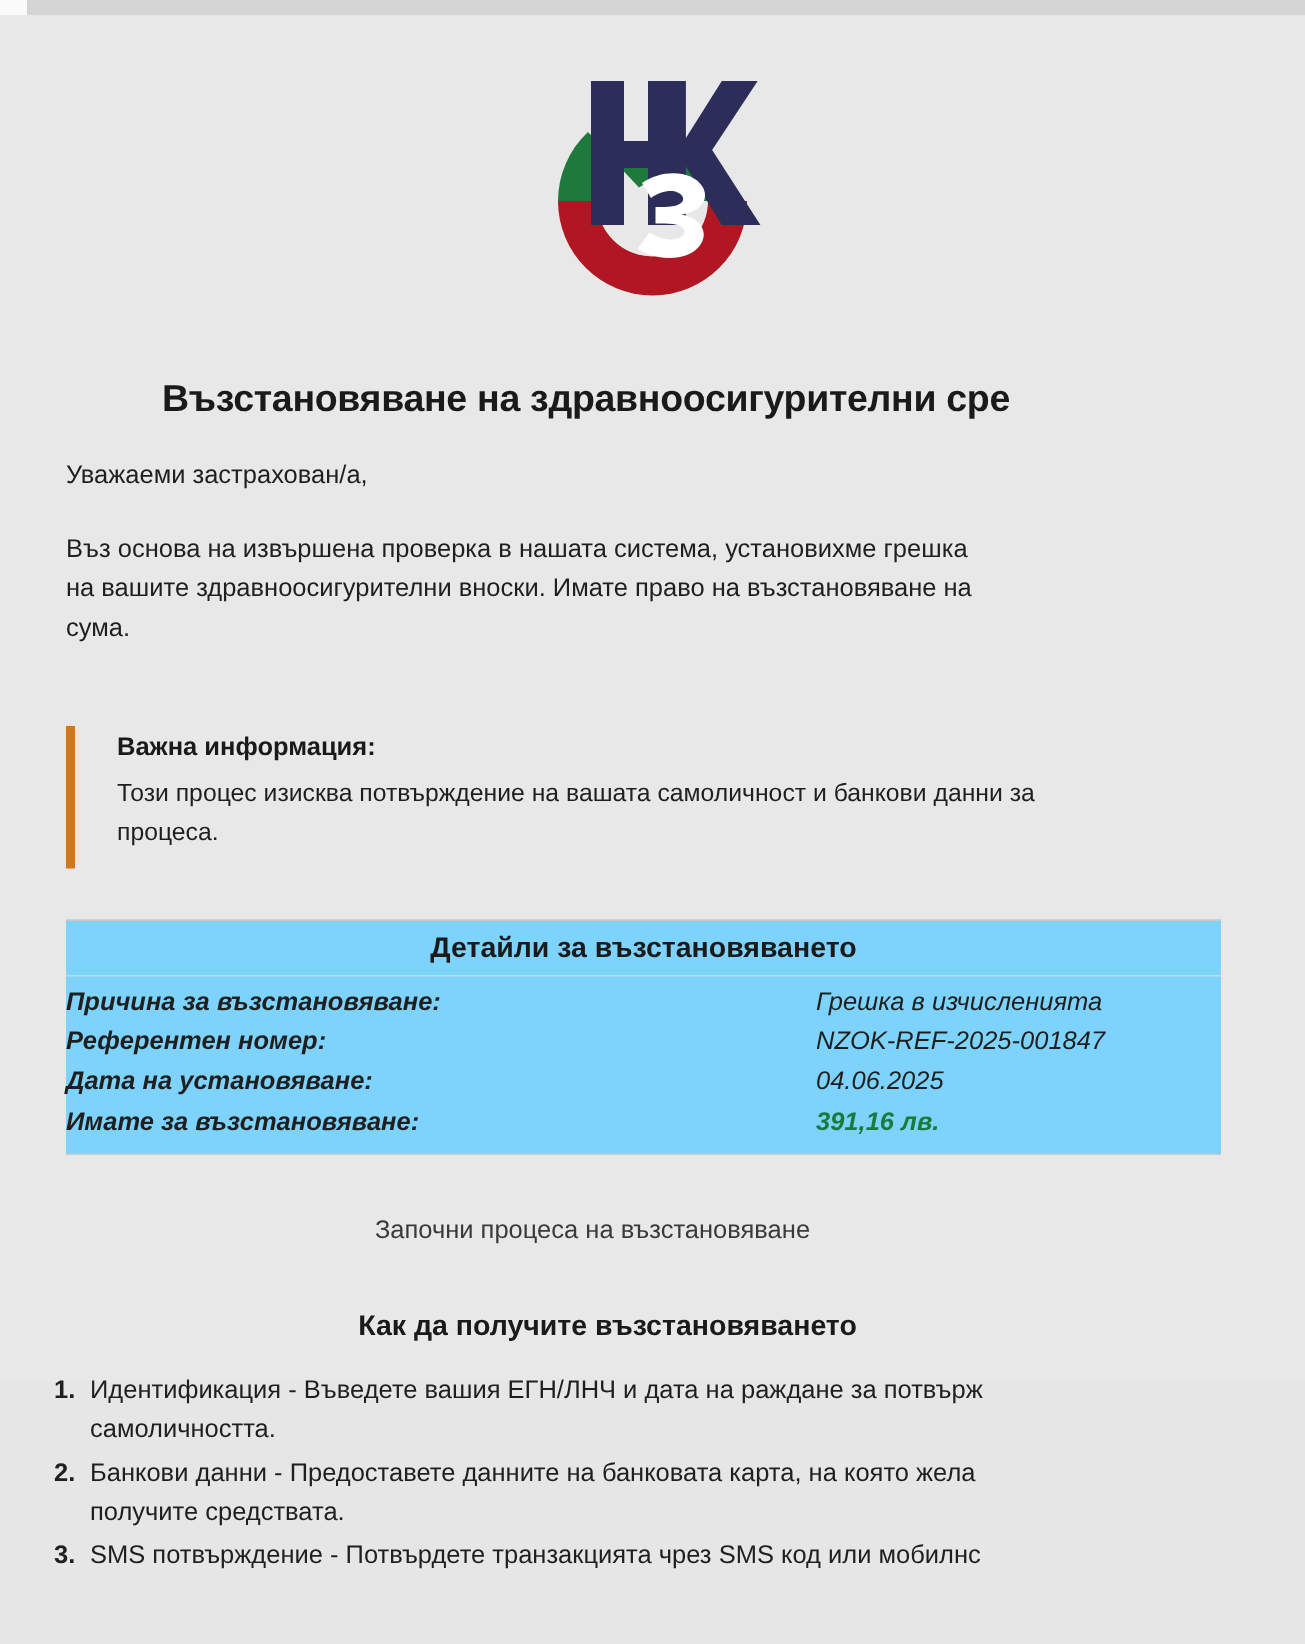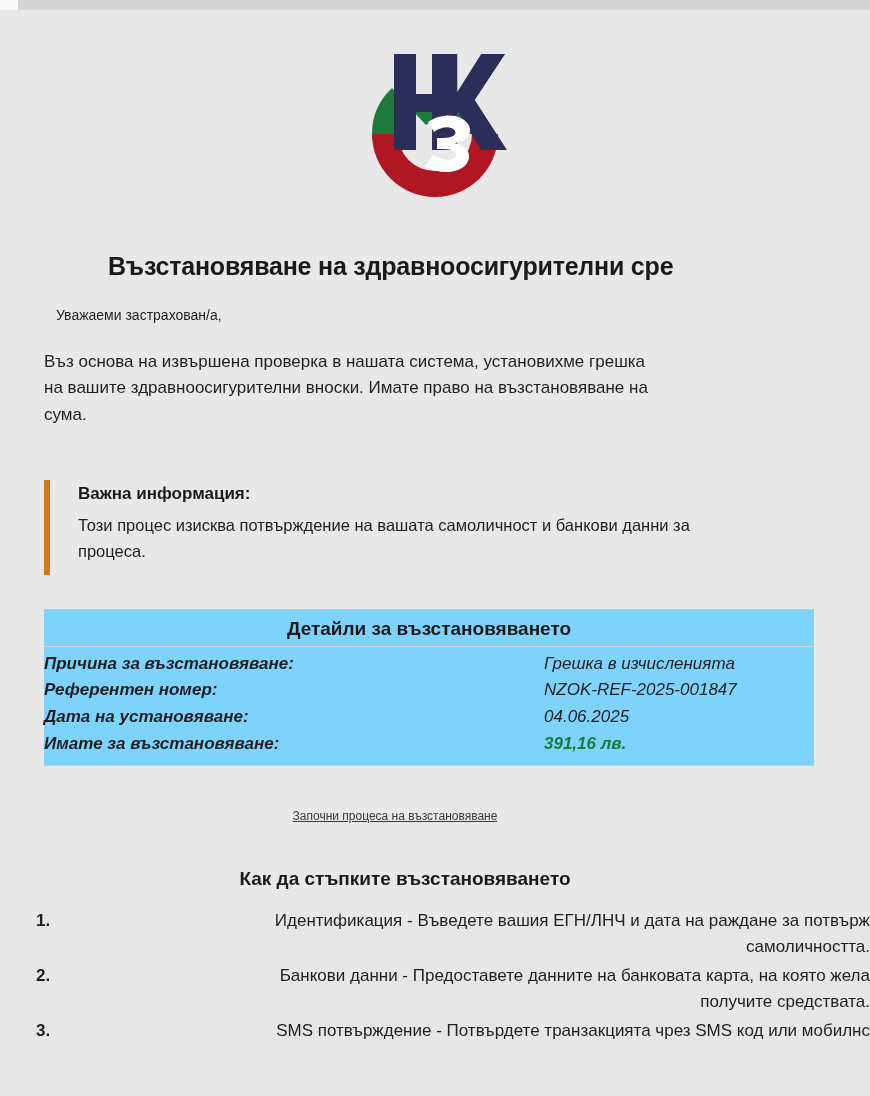--- a/index.html
+++ b/index.html
@@ -68,23 +68,22 @@
     white-space: nowrap;
     letter-spacing: -0.2px;
   }
 
   .body-block {
     padding-left: 44px;
     padding-right: 0;
   }
   .greeting {
     margin-top: 26px;
-    font-size: 14px;
-    color: #1f1f1f;
-    margin-left: 12px;
+    font-size: 17px;
+    color: #1f1f1f;
   }
   .intro {
     margin-top: 26px;
     font-size: 17px;
     color: #1f1f1f;
     line-height: 1.55;
     width: 830px;
   }
   .intro .nowrap-line {
     white-space: nowrap;
@@ -157,23 +156,22 @@
   }
 
   
   .cta-wrap {
     margin-top: 40px;
     text-align: center;
     padding-right: 80px;
   }
   .cta {
     display: inline-block;
-    font-size: 12px;
+    font-size: 17px;
     color: #3a3a3a;
-    text-decoration: underline;
   }
 
   
   .steps-title {
     margin-top: 44px;
     text-align: center;
     padding-right: 60px;
     font-size: 19px;
     font-weight: bold;
     color: #1a1a1a;
@@ -194,21 +192,20 @@
     font-weight: bold;
     width: 24px;
     flex: 0 0 24px;
   }
   .steps li .txt {
     flex: 1;
   }
   .steps li .txt .nowrap-line {
     white-space: nowrap;
     display: block;
-    text-align: right;
   }
 </style>
 </head>
 <body>
 
 <div class="page">
 
   <div class="top-strip">
     <div class="white-left"></div>
   </div>
@@ -274,21 +271,21 @@
       <div class="details-row amount">
         <div class="label">Имате за възстановяване:</div>
         <div class="value">391,16 лв.</div>
       </div>
     </div>
 
     <div class="cta-wrap">
       <span class="cta">Започни процеса на възстановяване</span>
     </div>
 
-    <div class="steps-title">Как да стъпките възстановяването</div>
+    <div class="steps-title">Как да получите възстановяването</div>
 
     <ul class="steps">
       <li>
         <span class="num">1.</span>
         <span class="txt">
           <span class="nowrap-line">Идентификация - Въведете вашия ЕГН/ЛНЧ и дата на раждане за потвърж</span>
           <span class="nowrap-line">самоличността.</span>
         </span>
       </li>
       <li>

